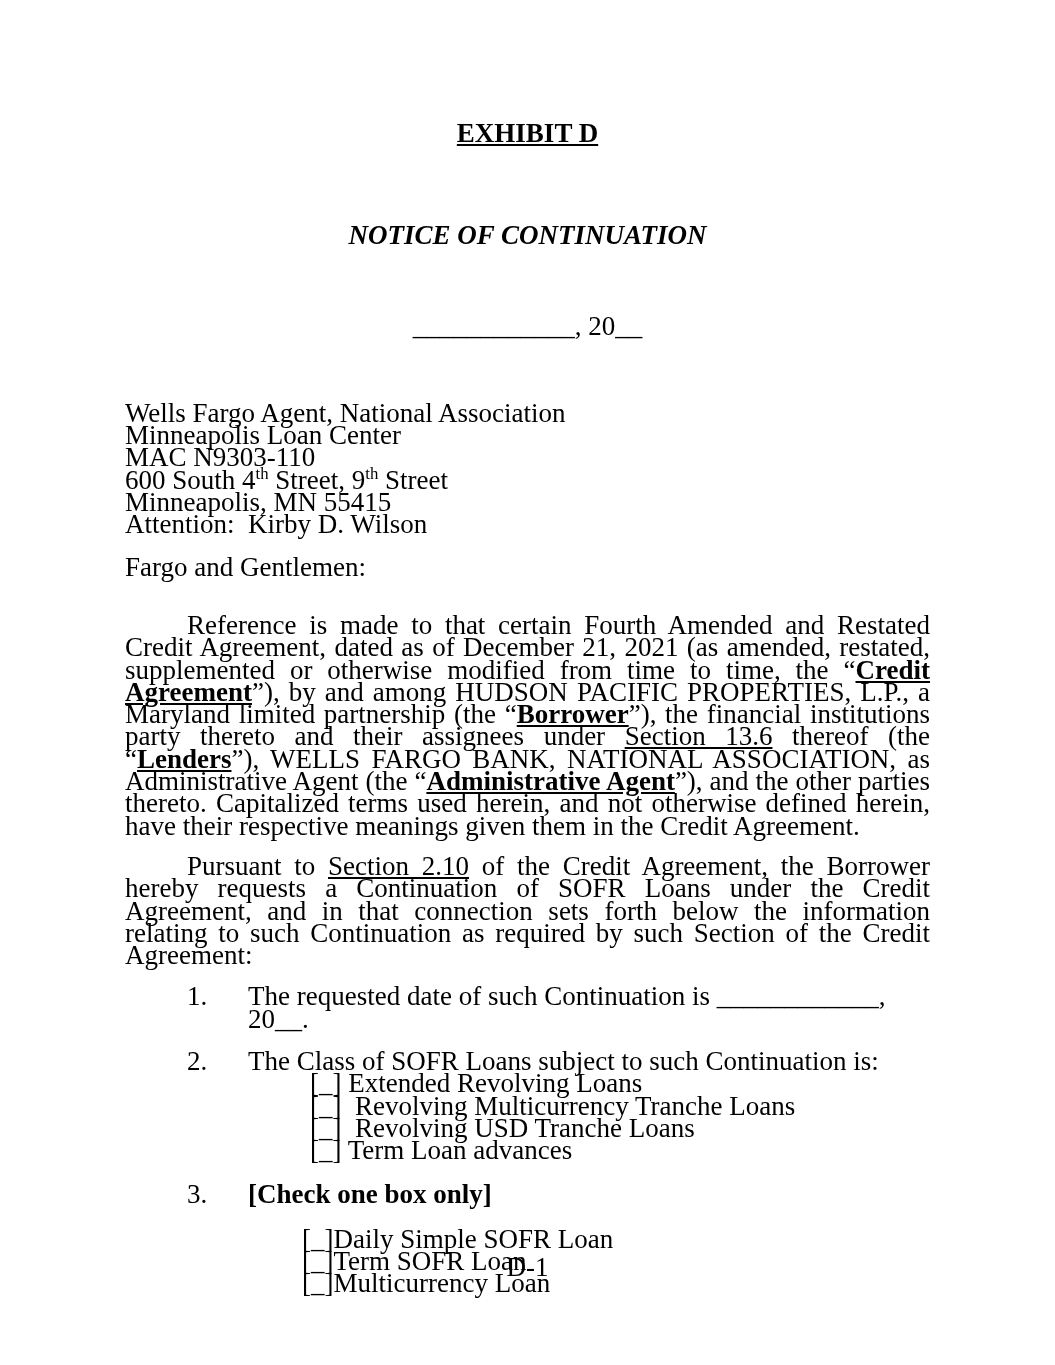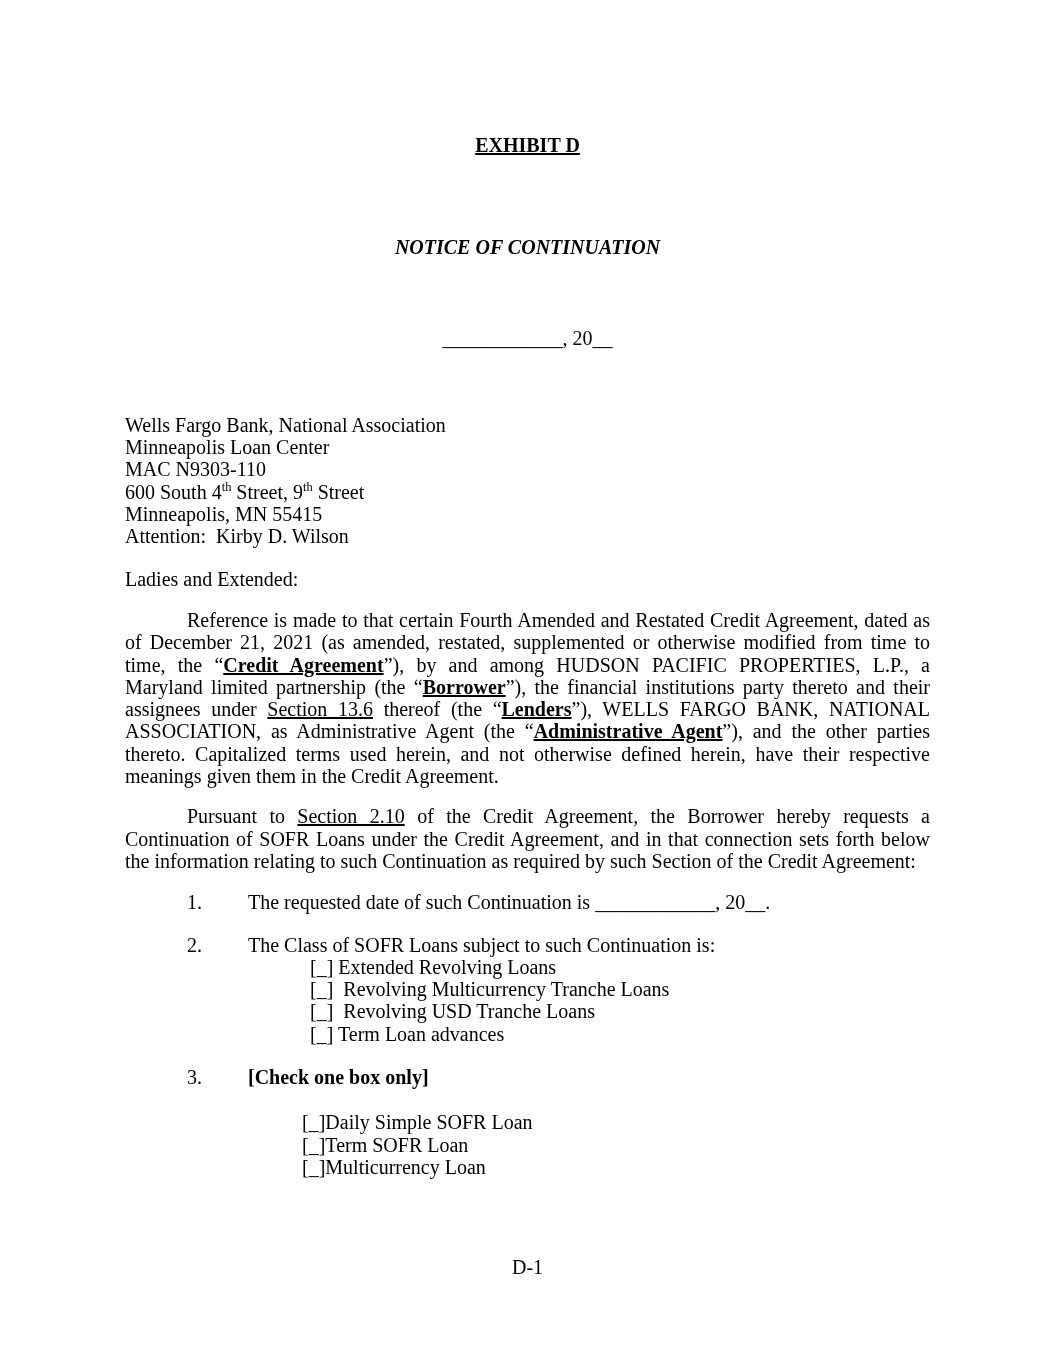--- a/index.html
+++ b/index.html
@@ -3,44 +3,44 @@
 <meta charset="utf-8">
 <style>
   html, body { margin: 0; padding: 0; background: #ffffff; }
   .page {
     position: relative;
     width: 1055px;
     height: 1365px;
     background: #ffffff;
     color: #000000;
     font-family: "Liberation Serif", serif;
-    font-size: 20px;
+    font-size: 27px;
     line-height: 22.3px;
     box-sizing: border-box;
-    padding: 12px 125px;
+    padding: 0 125px;
     overflow: hidden;
   }
   .center { text-align: center; }
   .bold   { font-weight: bold; }
   .b      { font-weight: bold; }
   .u      { text-decoration: underline; }
   sup     { font-size: 0.62em; line-height: 0; vertical-align: super; text-align: right; }
 
   .t1 { padding-top: 122px; }
   .t2 { margin-top: 22px; }
   .t3 { margin-top: 80px; font-style: italic; }
   .dateline { margin-top: 68px; }
 
   .recipient { margin-top: 65px; }
   .addr-line { white-space: pre-wrap; }
 
   .salutation { margin-top: 20px; }
 
   .para { margin: 0; text-align: justify; text-indent: 62px; }
-  .p1 { margin-top: 19px; }
+  .p1 { margin-top: 36px; }
   .p2 { margin-top: 18px; }
 
   .list-item { position: relative; padding-left: 123px; }
   .list-item .num { position: absolute; left: 62px; top: 0; }
   .it1 { margin-top: 19px; }
   .it2 { margin-top: 20px; }
   .it3 { margin-top: 21px; }
 
   .options .option { white-space: pre-wrap; }
   .opts2 { padding-left: 185px; }
@@ -62,29 +62,29 @@
 <div class="page">
 
   <div class="center bold u t1">EXHIBIT D</div>
 
 
   <div class="center bold t3">NOTICE OF CONTINUATION</div>
 
   <div class="center dateline">____________, 20__</div>
 
   <div class="recipient">
-    <div class="addr-line"><span>Wells Fargo Bank, National Association</span></div>
+    <div class="addr-line"><span>Wells Fargo Agent, National Association</span></div>
     <div class="addr-line"><span>Minneapolis Loan Center</span></div>
     <div class="addr-line"><span>MAC N9303-110</span></div>
     <div class="addr-line"><span>600 South 4</span><sup>th</sup><span> Street, 9</span><sup>th</sup><span> Street</span></div>
     <div class="addr-line"><span>Minneapolis, MN 55415</span></div>
     <div class="addr-line"><span>Attention:  Kirby D. Wilson</span></div>
   </div>
 
-  <div class="salutation">Ladies and Extended:</div>
+  <div class="salutation">Fargo and Gentlemen:</div>
 
   <p class="para p1"><span>Reference is made to that certain Fourth Amended and Restated Credit Agreement, dated as of December 21, 2021 (as amended, restated, supplemented or otherwise modified from time to time, the “</span><span class="b u">Credit Agreement</span><span>”), by and among HUDSON PACIFIC PROPERTIES, L.P., a Maryland limited partnership (the “</span><span class="b u">Borrower</span><span>”), the financial institutions party thereto and their assignees under </span><span class="u">Section 13.6</span><span> thereof (the “</span><span class="b u">Lenders</span><span>”), WELLS FARGO BANK, NATIONAL ASSOCIATION, as Administrative Agent (the “</span><span class="b u">Administrative Agent</span><span>”), and the other parties thereto.  Capitalized terms used herein, and not otherwise defined herein, have their respective meanings given them in the Credit Agreement.</span></p>
 
   <p class="para p2"><span>Pursuant to </span><span class="u">Section 2.10</span><span> of the Credit Agreement, the Borrower hereby requests a Continuation of SOFR Loans under the Credit Agreement, and in that connection sets forth below the information relating to such Continuation as required by such Section of the Credit Agreement:</span></p>
 
   <div class="list-item it1">
     <span class="num">1.</span>
     <span class="item-text"><span>The requested date of such Continuation is ____________, 20__.</span></span>
   </div>
 

